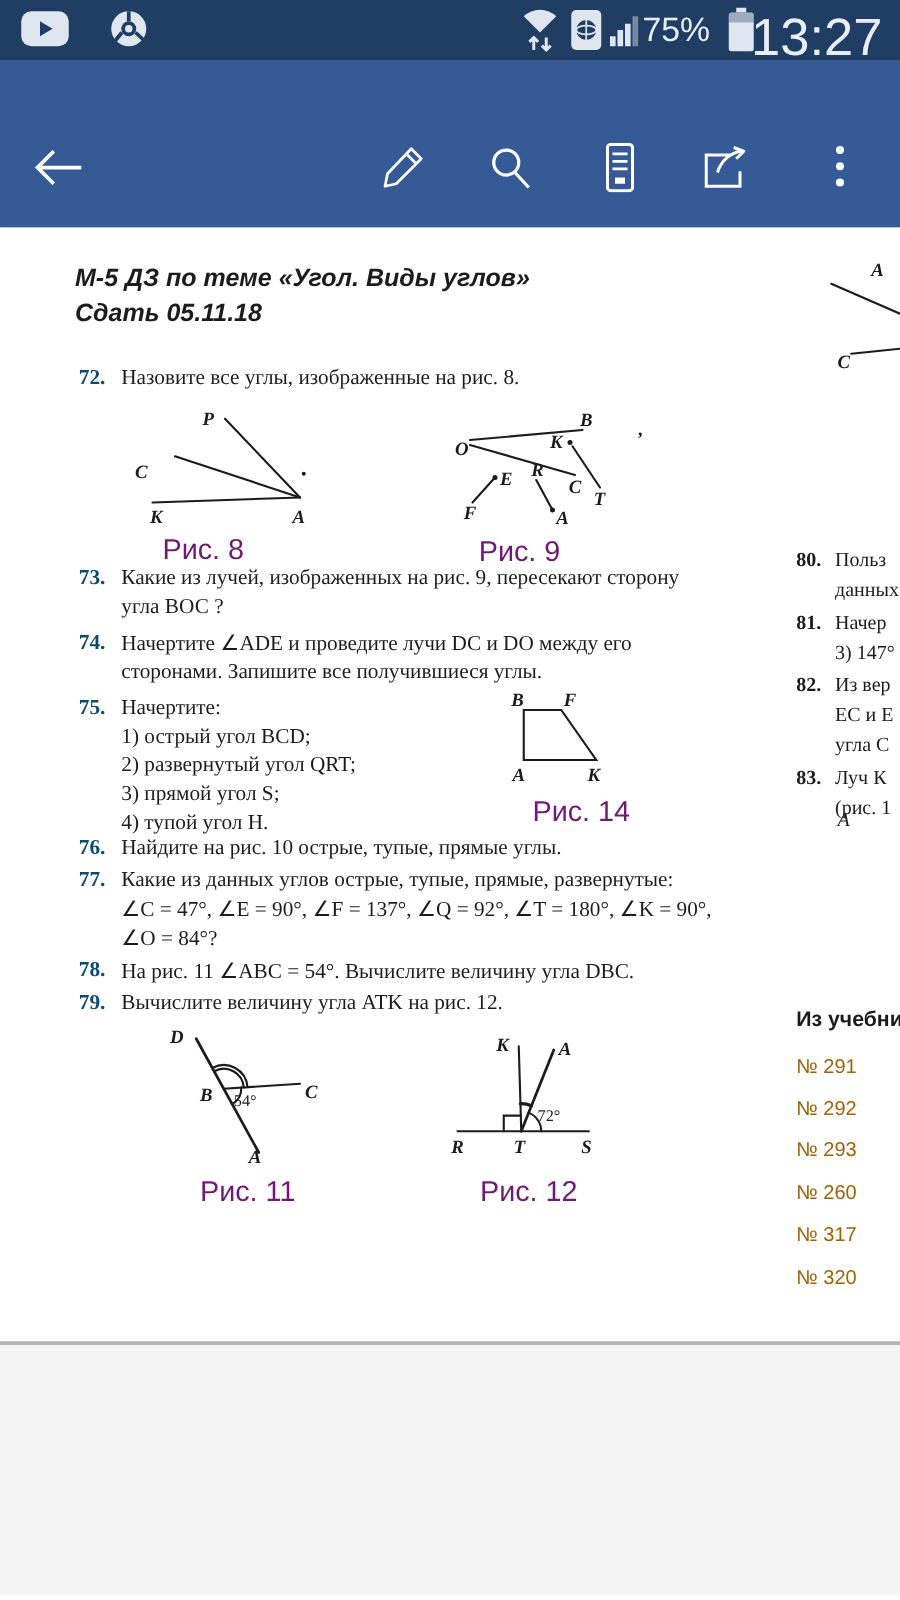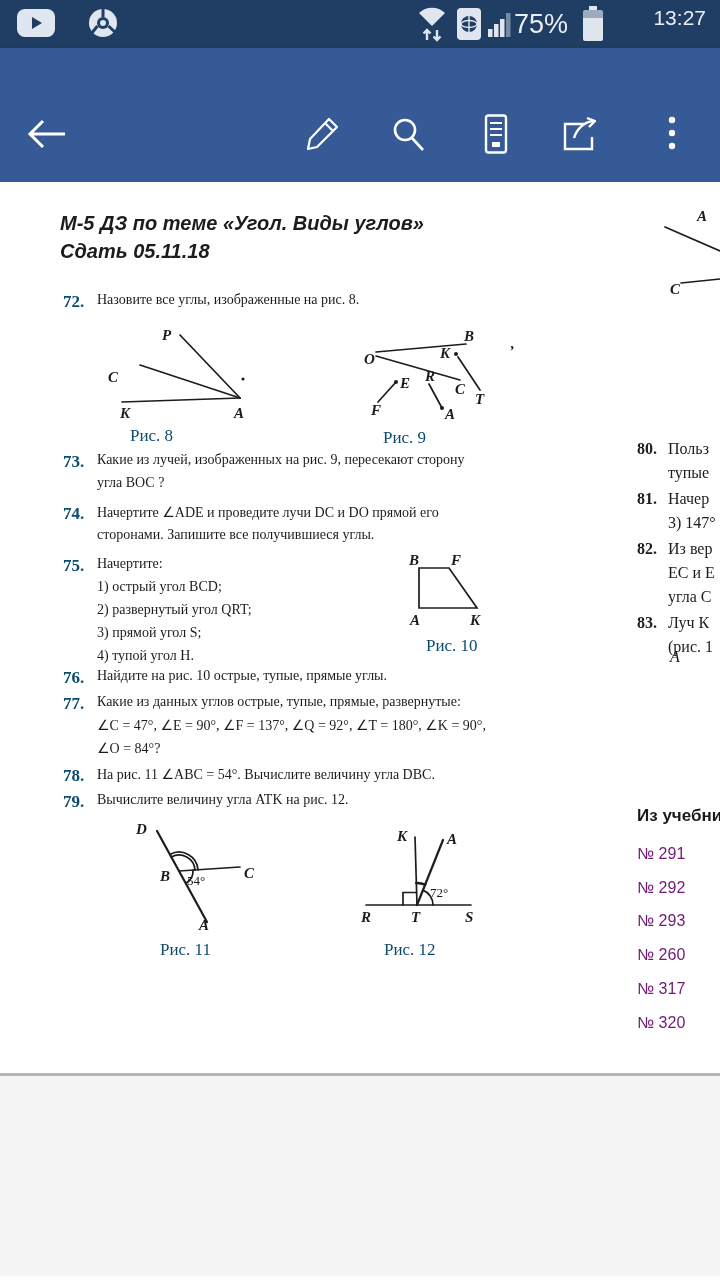--- a/index.html
+++ b/index.html
@@ -1,47 +1,47 @@
 <!DOCTYPE html>
 <html><head>
 <meta charset="utf-8">
 <style>
   html,body{margin:0;padding:0;background:#000;}
   #screen{position:relative;width:720px;height:1280px;overflow:hidden;background:#f4f4f5;
           font-family:"Liberation Sans",sans-serif;}
   .abs{position:absolute;}
   
   .statusbar{position:absolute;left:0;top:0;width:720px;height:48px;background:#203d63;}
-  .sb-time{position:absolute;top:6px;right:14px;color:#e9eef5;font-size:21px;font-weight:400;}
+  .sb-time{position:absolute;top:6px;right:14px;color:#e9eef5;font-size:42px;font-weight:400;}
   .sb-batt-pct{position:absolute;top:9px;left:514px;color:#e9eef5;font-size:27px;}
   
   .appbar{position:absolute;left:0;top:48px;width:720px;height:134px;background:#365a96;
           box-shadow:0 3px 5px rgba(0,0,0,.35);}
   .apptitle{position:absolute;left:0;top:8px;width:720px;text-align:center;color:#f2f5fa;
             font-size:27px;font-weight:400;white-space:nowrap;}
   .tbico{position:absolute;top:64px;width:44px;height:44px;display:flex;align-items:center;justify-content:center;}
   
   .page{position:absolute;left:0;top:182px;width:720px;height:891px;background:#ffffff;}
   .pgap-line{position:absolute;left:0;top:1073px;width:720px;height:3px;background:#b5b5b5;}
   .pgap{position:absolute;left:0;top:1076px;width:720px;height:198px;background:#f4f4f5;}
   .nextpage{position:absolute;left:0;top:1276px;width:720px;height:4px;background:#fdfdfd;}
   .doc-head{position:absolute;left:60px;width:460px;color:#1c1c1c;
             font-family:"Liberation Sans",sans-serif;font-weight:bold;font-style:italic;font-size:20px;white-space:nowrap;}
   .pnum{position:absolute;width:34px;color:#0c4a6e;font-family:"Liberation Serif",serif;
         font-weight:bold;font-size:17px;white-space:nowrap;}
-  .pline{position:absolute;color:#1c1c1c;font-family:"Liberation Serif",serif;font-size:14px;
+  .pline{position:absolute;color:#1c1c1c;font-family:"Liberation Serif",serif;font-size:17px;
          white-space:nowrap;}
-  .figcap{position:absolute;color:#0c4a6e;font-family:Liberation Serif, serif;font-size:17px;white-space:nowrap;}
+  .figcap{position:absolute;color:#701a75;font-family:Liberation Sans, sans-serif;font-size:23px;white-space:nowrap;}
   .flbl{font-family:"Liberation Serif",serif;font-style:italic;font-weight:600;font-size:15px;fill:#1b1b1b;}
   .fln{stroke:#1c1c1c;stroke-width:1.7;fill:none;stroke-linecap:round;}
   
   .snum{position:absolute;color:#1c1c1c;font-family:"Liberation Serif",serif;font-weight:bold;font-size:16px;white-space:nowrap;}
   .sline{position:absolute;color:#1c1c1c;font-family:"Liberation Serif",serif;font-size:16px;white-space:nowrap;}
   .tbhead{position:absolute;left:637px;top:806px;color:#1a1a1a;font-weight:bold;font-size:17px;white-space:nowrap;}
-  .tbitem{position:absolute;left:637px;color:#701a75;font-size:16px;white-space:nowrap;text-align:right;}
+  .tbitem{position:absolute;left:637px;color:#a16207;font-size:16px;white-space:nowrap;text-align:right;}
 </style>
 </head>
 <body>
 
 <div id="screen">
 
   <div class="statusbar">
     <svg class="abs" style="left:16px;top:8px" width="40" height="30" viewBox="0 0 40 30">
       <rect x="1" y="1" width="38" height="28" rx="8" fill="#dfe6ef"></rect>
       <path d="M16,9 L16,21 L26,15 Z" fill="#203d63"></path>
@@ -159,38 +159,38 @@
     <text class="flbl" x="123" y="74">T</text>
     <text class="flbl" x="157" y="26">’</text>
   </svg>
   <div class="figcap" style="left:383px;top:428px">Рис. 9</div>
 
   <div class="pnum" style="left:63px;top:452px">73.</div>
   <div class="pline" style="left:97px;top:452px">Какие из лучей, изображенных на рис. 9, пересекают сторону</div>
   <div class="pline" style="left:97px;top:475px">угла ВОС ?</div>
 
   <div class="pnum" style="left:63px;top:504px">74.</div>
-  <div class="pline" style="left:97px;top:504px">Начертите ∠ADE и проведите лучи DC и DO прямой его</div>
+  <div class="pline" style="left:97px;top:504px">Начертите ∠ADE и проведите лучи DC и DO между его</div>
   <div class="pline" style="left:97px;top:527px">сторонами. Запишите все получившиеся углы.</div>
 
   <div class="pnum" style="left:63px;top:556px">75.</div>
   <div class="pline" style="left:97px;top:556px">Начертите:</div>
   <div class="pline" style="left:97px;top:579px">1) острый угол BCD;</div>
   <div class="pline" style="left:97px;top:602px">2) развернутый угол QRT;</div>
   <div class="pline" style="left:97px;top:625px">3) прямой угол S;</div>
   <div class="pline" style="left:97px;top:648px">4) тупой угол H.</div>
 
   <svg class="abs" style="left:398px;top:553px" width="95" height="78" viewBox="0 0 95 78">
     <path class="fln" d="M21,15 L51,15 L79,55 L21,55 Z"></path>
     <text class="flbl" x="11" y="12">B</text>
     <text class="flbl" x="53" y="12">F</text>
     <text class="flbl" x="12" y="72">A</text>
     <text class="flbl" x="72" y="72">K</text>
   </svg>
-  <div class="figcap" style="left:426px;top:636px">Рис. 10</div>
+  <div class="figcap" style="left:426px;top:636px">Рис. 14</div>
 
   <div class="pnum" style="left:63px;top:668px">76.</div>
   <div class="pline" style="left:97px;top:668px">Найдите на рис. 10 острые, тупые, прямые углы.</div>
 
   <div class="pnum" style="left:63px;top:694px">77.</div>
   <div class="pline" style="left:97px;top:694px">Какие из данных углов острые, тупые, прямые, развернутые:</div>
   <div class="pline" style="left:97px;top:717px">∠C = 47°, ∠E = 90°, ∠F = 137°, ∠Q = 92°, ∠T = 180°, ∠K = 90°,</div>
   <div class="pline" style="left:97px;top:740px">∠O = 84°?</div>
 
   <div class="pnum" style="left:63px;top:766px">78.</div>
@@ -231,21 +231,21 @@
 
   <svg class="abs" style="left:650px;top:205px" width="70" height="95" viewBox="0 0 70 95">
     <path class="fln" d="M15,22 L70,46"></path>
     <path class="fln" d="M31,78 L70,74"></path>
     <text class="flbl" x="47" y="16">A</text>
     <text class="flbl" x="20" y="89">C</text>
   </svg>
 
   <div class="snum" style="left:637px;top:440px">80.</div>
   <div class="sline" style="left:668px;top:440px">Польз</div>
-  <div class="sline" style="left:668px;top:464px">тупые</div>
+  <div class="sline" style="left:668px;top:464px">данных</div>
 
   <div class="snum" style="left:637px;top:490px">81.</div>
   <div class="sline" style="left:668px;top:490px">Начер</div>
   <div class="sline" style="left:668px;top:514px">3) 147°</div>
 
   <div class="snum" style="left:637px;top:540px">82.</div>
   <div class="sline" style="left:668px;top:540px">Из вер</div>
   <div class="sline" style="left:668px;top:564px">ЕС и Е</div>
   <div class="sline" style="left:668px;top:588px">угла С</div>
 

